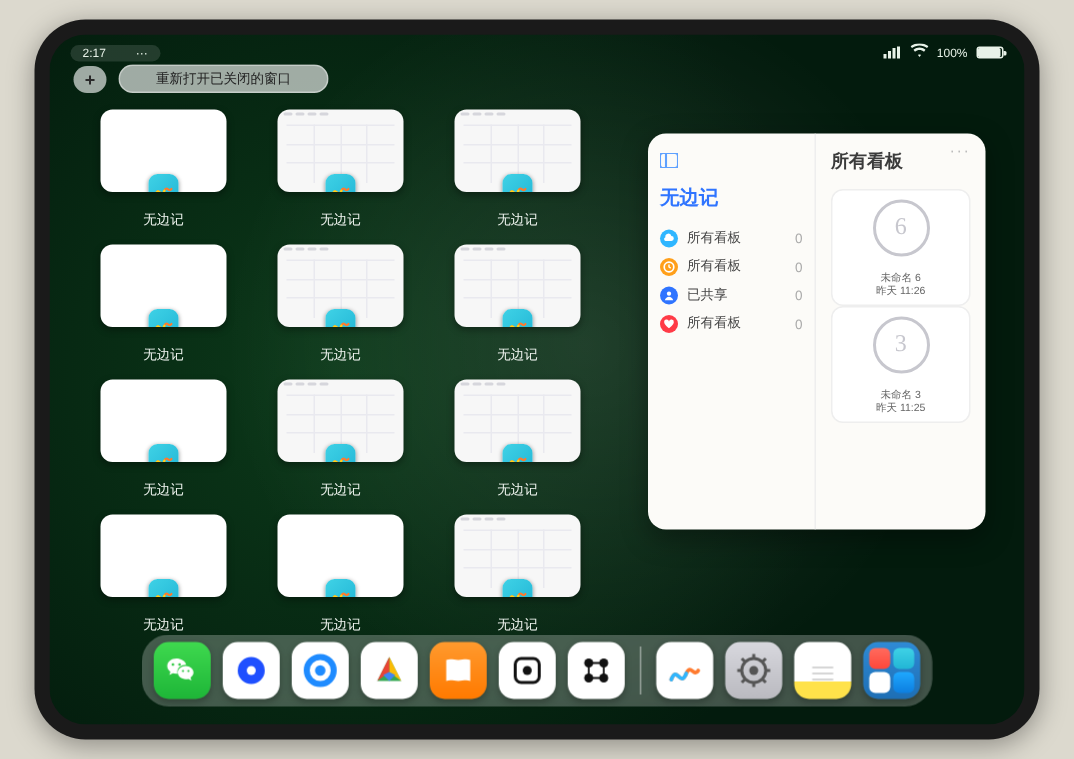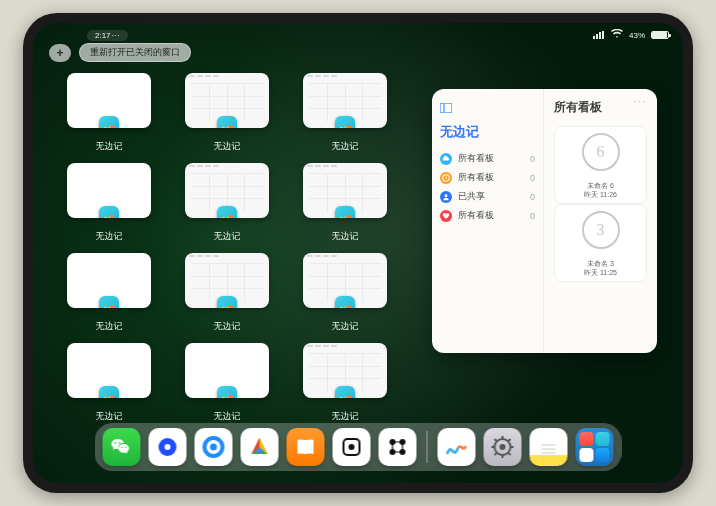--- a/index.html
+++ b/index.html
@@ -42,22 +42,21 @@
     padding: 0 14px;
     color: #e8f2e8;
     font-size: 8px;
   }
   .sb-pill {
     background: rgba(255,255,255,.12);
     border-radius: 9px;
     padding: 1px 8px;
     display: inline-flex;
     align-items: center;
-    gap: 1px;
-    margin-left: 40px;
+    gap: 20px;
   }
   .sb-right { display: flex; gap: 6px; align-items: center; }
   .sb-sig, .sb-wifi { display:inline-block; }
   .sb-sig { width: 12px; height: 8px; background:
     linear-gradient(#e8f2e8,#e8f2e8) 0 5px/2px 3px no-repeat,
     linear-gradient(#e8f2e8,#e8f2e8) 3px 3px/2px 5px no-repeat,
     linear-gradient(#e8f2e8,#e8f2e8) 6px 1px/2px 7px no-repeat,
     linear-gradient(#e8f2e8,#e8f2e8) 9px 0/2px 8px no-repeat; }
   .sb-batt { width: 18px; height: 8px; border:1px solid #e8f2e8; border-radius:2px; position:relative; }
   .sb-batt::after{content:"";position:absolute;right:-3px;top:2px;width:2px;height:3px;background:#e8f2e8;border-radius:0 1px 1px 0;}
@@ -72,21 +71,21 @@
   .plusbtn {
     width: 22px; height: 18px;
     background: rgba(255,255,255,.62);
     border-radius: 10px;
     display:flex;align-items:center;justify-content:center;
     color:#2a2a2a;font-weight:600;font-size:12px;
   }
   .reopen {
     background: rgba(255,255,255,.62);
     border-radius: 10px;
-    padding: 2px 10px;
+    padding: 2px 24px;
     font-size: 9px;
     color:#222;
     border:1px solid rgba(255,255,255,.4);
   }
 
   
   .switchgrid {
     position: absolute;
     top: 50px; left: 34px;
     width: 360px;
@@ -214,21 +213,21 @@
         <span>2:17</span>
         <span>···</span>
       </span>
       <span class="sb-right">
         <span class="sb-sig"></span>
         <span>
           <svg width="12" height="10" viewBox="0 0 12 10">
               <path d="M6 9L7 7.6C6.4 7.2 5.6 7.2 5 7.6L6 9zM3 5.5C4.8 4 7.2 4 9 5.5L10 4.2C7.6 2.2 4.4 2.2 2 4.2L3 5.5zM0 1.8C3.4-.9 8.6-.9 12 1.8L11 3C8.1.7 3.9.7 1 3L0 1.8z" fill="#e8f2e8"></path>
             </svg>
         </span>
-        <span>43%</span>
+        <span>100%</span>
         <span class="sb-batt">
             <i></i>
           </span>
       </span>
     </div>
 
     <div class="topctrl">
       <div class="plusbtn">+</div>
       <div class="reopen">重新打开已关闭的窗口</div>
     </div>

